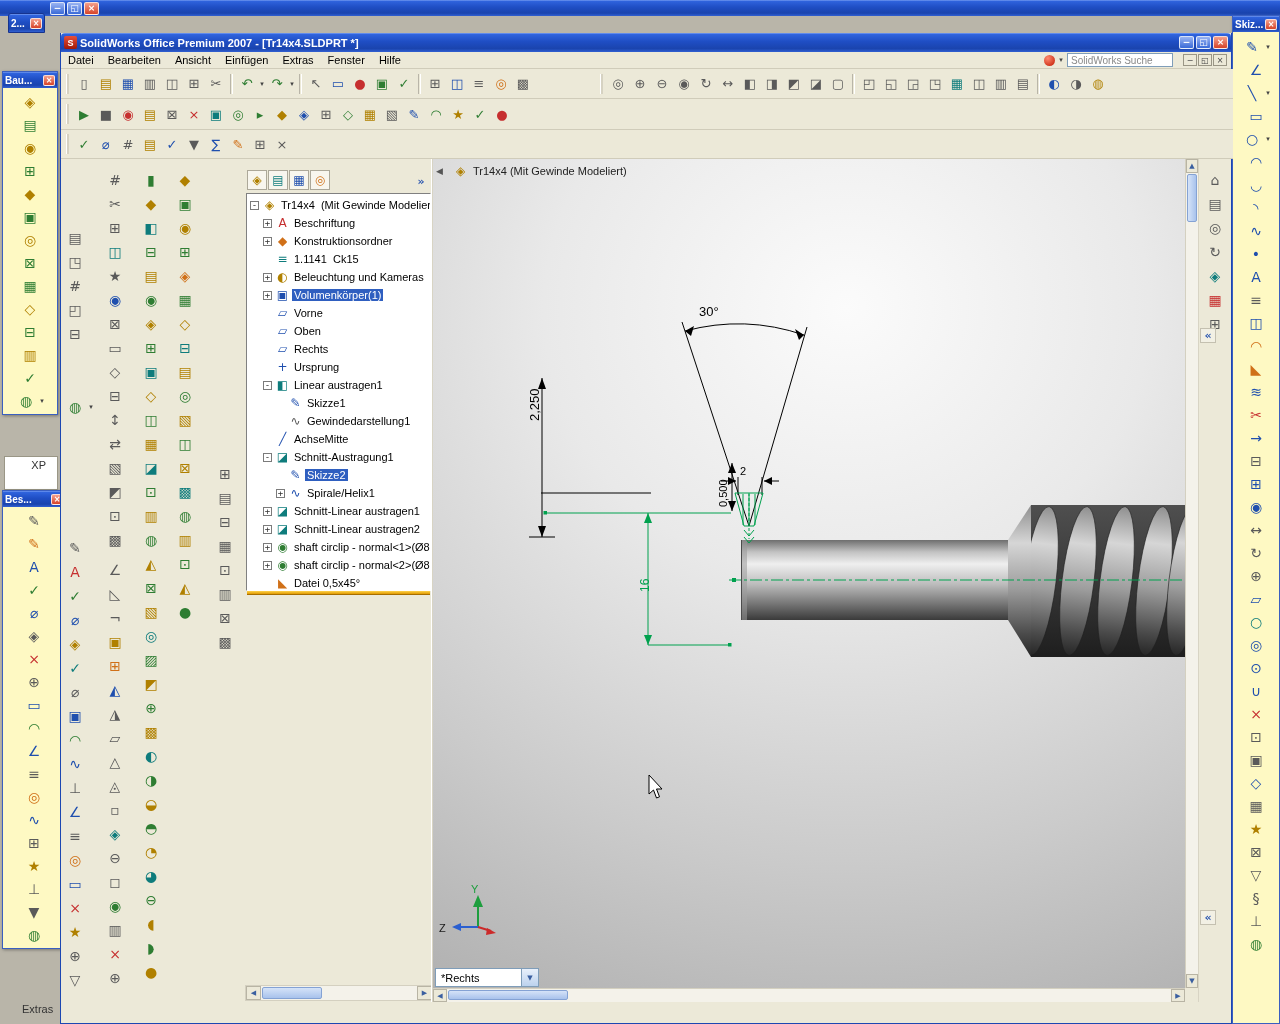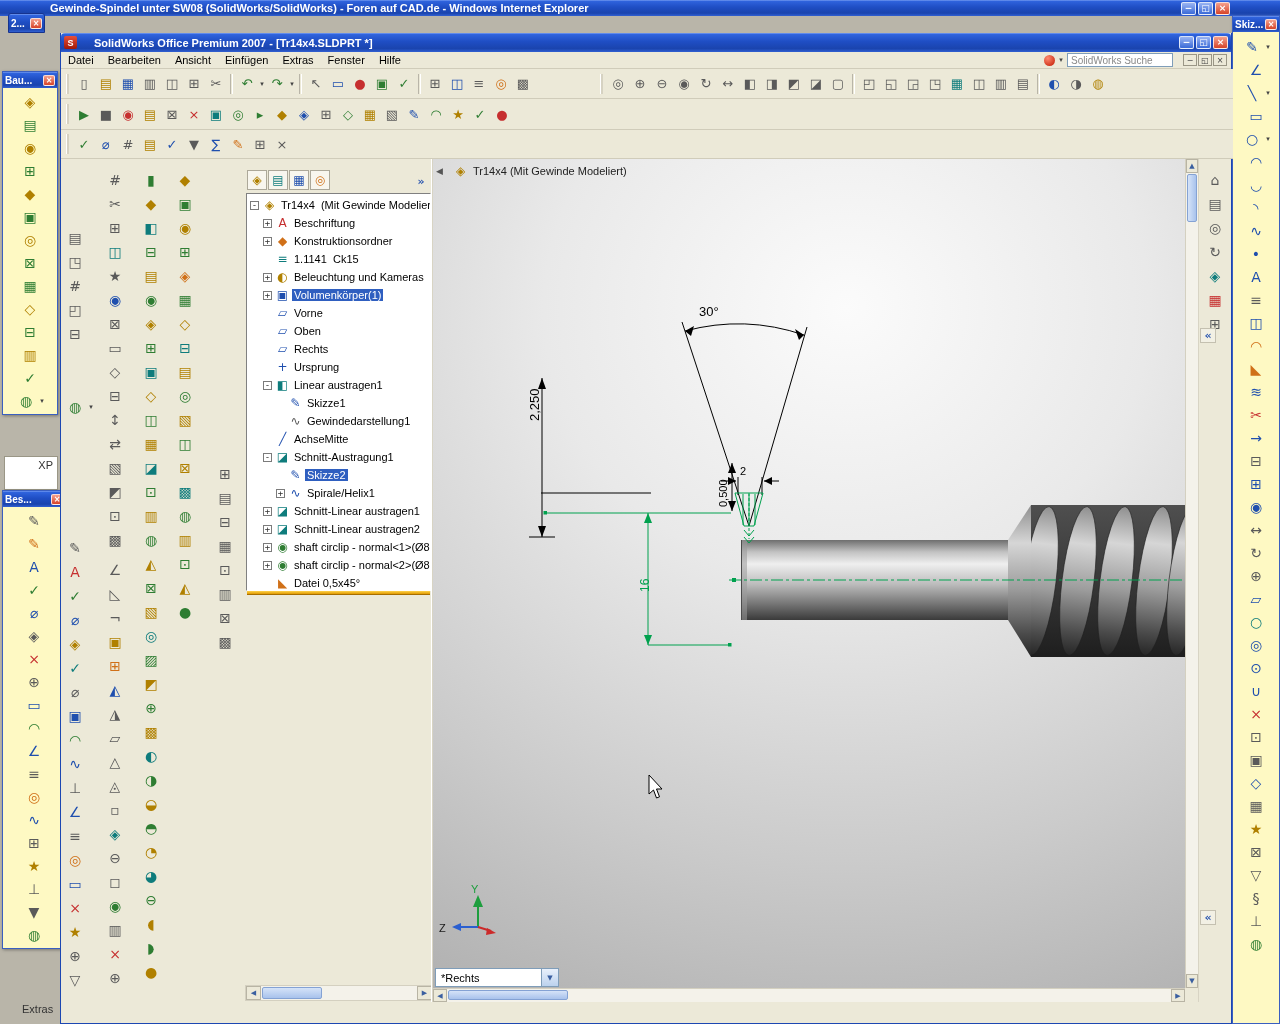--- a/index.html
+++ b/index.html
@@ -28,26 +28,26 @@
 #win2{left:8px;top:13px;width:37px;height:20px;display:flex;align-items:center;justify-content:space-between;padding:0 2px;font-size:10px;font-weight:bold;border:1px solid #16338e;border-radius:3px 3px 0 0;z-index:9}
 
 .palette{position:absolute;background:#fef9c3;border:1px solid #3a5fc0;box-shadow:1px 1px 3px rgba(0,0,0,.35)}
 .pal-title{height:16px;display:flex;align-items:center;justify-content:space-between;padding:0 2px;font-size:10px;font-weight:bold}
 .pal-icons{display:flex;flex-direction:column;align-items:center;padding:2px 0}
 .palette .ticon{width:24px;height:23px;font-size:14px}
 #bau{left:2px;top:71px;width:56px}
 #bes{left:2px;top:490px;width:64px}
 #skiz{left:1232px;top:15px;width:48px;height:1009px}
 #skiz .pal-icons{padding-top:3px}
-#xp-box{left:4px;top:456px;width:54px;height:34px;background:#fff;border:1px solid #9a9686;display:flex;align-items:flex-start;justify-content:flex-end;padding:2px 4px;font-size:11px;color:#333}
+#xp-box{left:4px;top:456px;width:54px;height:34px;background:#fff;border:1px solid #9a9686;display:flex;align-items:flex-start;justify-content:flex-end;padding:2px 11px;font-size:11px;color:#333}
 #defre{left:22px;top:1003px;font-size:11px;color:#333;z-index:10}
 
 #sw-win{left:60px;top:33px;width:1172px;height:991px;background:#ece9d8;border:1px solid #1c47b2;border-top:none}
 #sw-title{left:0;top:0;width:1170px;height:19px;display:flex;align-items:center;padding:0 3px;font-weight:bold;font-size:11px;border-radius:4px 4px 0 0}
-#sw-title .title{flex:1;white-space:nowrap;overflow:hidden;margin-left:17px}
+#sw-title .title{flex:1;white-space:nowrap;overflow:hidden;margin-left:3px}
 #sw-title .ctrl{display:flex;gap:2px}
 .sw-logo{display:inline-flex;width:13px;height:13px;background:linear-gradient(#e8503a,#a01808);color:#fff;font-size:9px;font-weight:bold;align-items:center;justify-content:center;border-radius:2px}
 #sw-menu{left:0;top:19px;width:1170px;height:17px;background:#ece9d8;border-bottom:1px solid #d0ccba;display:flex;align-items:center}
 .menu-item{padding:1px 7px}
 .search-wrap{display:flex;align-items:center;margin-left:auto;gap:2px}
 .sw-ball{width:11px;height:11px;border-radius:50%;background:radial-gradient(circle at 35% 30%,#ff8a70,#c01800);display:inline-block}
 .search-box{width:106px;height:14px;border:1px solid #7f9db9;background:#fff;color:#8a8a8a;font-size:10px;padding:0 3px;display:flex;align-items:center;white-space:nowrap;overflow:hidden}
 .doc-ctrl{display:flex;gap:1px;margin:0 4px 0 10px}
 .doc-btn{display:inline-flex;width:14px;height:12px;border:1px solid #9a9686;background:#ece9d8;color:#444;font-size:8px;align-items:center;justify-content:center;font-family:"DejaVu Sans",sans-serif}
 #tb1{top:36px;height:30px}
@@ -66,21 +66,21 @@
 .expspace{display:inline-block;width:12px;flex:none}
 .nicon{display:inline-flex;width:15px;justify-content:center;font-size:12px;margin-right:2px;flex:none;font-family:"DejaVu Sans",sans-serif}
 .lbl{padding:0 2px}
 .lbl.sel{background:#2f5fc0;color:#fff}
 #rollback{left:186px;top:558px;width:183px;height:4px;background:linear-gradient(#ffd24a,#e09a00);border-bottom:1px solid #a86e00}
 #splitter{left:370px;top:126px;width:2px;height:843px;background:#d8d4c4;border-left:1px solid #fff}
 
 #viewport{left:372px;top:126px;width:752px;height:829px;background:radial-gradient(115% 95% at 55% 18%,#fbfbfb 0%,#e9e9e9 35%,#cbcbcb 70%,#afafaf 100%);overflow:hidden}
 #vp-header{position:absolute;left:20px;top:5px;display:flex;align-items:center;gap:3px;color:#222;font-size:11px}
 #vp-collapse{position:absolute;left:3px;top:7px;font-size:9px;color:#555;font-family:"DejaVu Sans",sans-serif}
-.view-combo{position:absolute;left:2px;top:809px;display:flex;align-items:center;height:19px;background:#fff;border:1px solid #7f9db9;font-size:11px;padding-left:5px;width:124px}
+.view-combo{position:absolute;left:2px;top:809px;display:flex;align-items:center;height:19px;background:#fff;border:1px solid #7f9db9;font-size:11px;padding-left:5px;width:104px}
 .combo-btn{margin-left:auto;width:17px;height:17px;background:linear-gradient(#e8f0fb,#bcd2ee);border-left:1px solid #7f9db9;font-size:7px;display:flex;align-items:center;justify-content:center;color:#3a5fa0;font-family:"DejaVu Sans",sans-serif}
 
 .sbtn{height:14px;width:100%;background:#ece9d8;border:1px solid #b8b4a4;color:#3a5fa0;font-size:7px;display:flex;align-items:center;justify-content:center;flex:none;font-family:"DejaVu Sans",sans-serif}
 #vp-vscroll{left:1124px;top:126px;width:13px;height:829px;background:#f4f2ea;border-left:1px solid #d4d0c0}
 #vp-vscroll .sthumb{position:absolute;left:1px;top:15px;width:10px;height:48px;background:linear-gradient(90deg,#d5e3f8,#a8c2ec);border:1px solid #84a2d4;border-radius:2px}
 #vp-vscroll .bottom{position:absolute;bottom:0;left:0}
 #vp-hscroll{left:372px;top:955px;width:752px;height:14px;background:#f4f2ea;border-top:1px solid #d4d0c0;display:flex}
 #vp-hscroll .sbtn{width:14px;height:100%}
 #vp-hscroll .sthumb{width:120px;height:10px;margin:1px 0 0 1px;background:linear-gradient(#d5e3f8,#a8c2ec);border:1px solid #84a2d4;border-radius:2px}
 #vp-hscroll .right{margin-left:auto}
@@ -98,21 +98,20 @@
 .cell.grow{flex:1}
 .cell.w160{width:160px}
 .cell.w30{width:30px}
 .cell.w22{width:22px;justify-content:center;color:#2a56b0;font-weight:bold}
 .grip{width:14px;height:14px;background:repeating-linear-gradient(135deg,#fff 0 2px,#9a9686 2px 4px)}
 </style>
 </head>
 <body>
 
 <div id="ie-bar" class="abs tb-blue">
-  <span class="title">Gewinde-Spindel unter SW08 (SolidWorks/SolidWorks) - Foren auf CAD.de - Windows Internet Explorer</span>
   <span class="ctrl">
     <span class="wbtn">−</span>
     <span class="wbtn">◱</span>
     <span class="wbtn close">×</span>
   </span>
 </div>
 
 <div id="win2" class="abs tb-blue">
   <span>2...</span>
   <span class="wbtn close sm">×</span>

